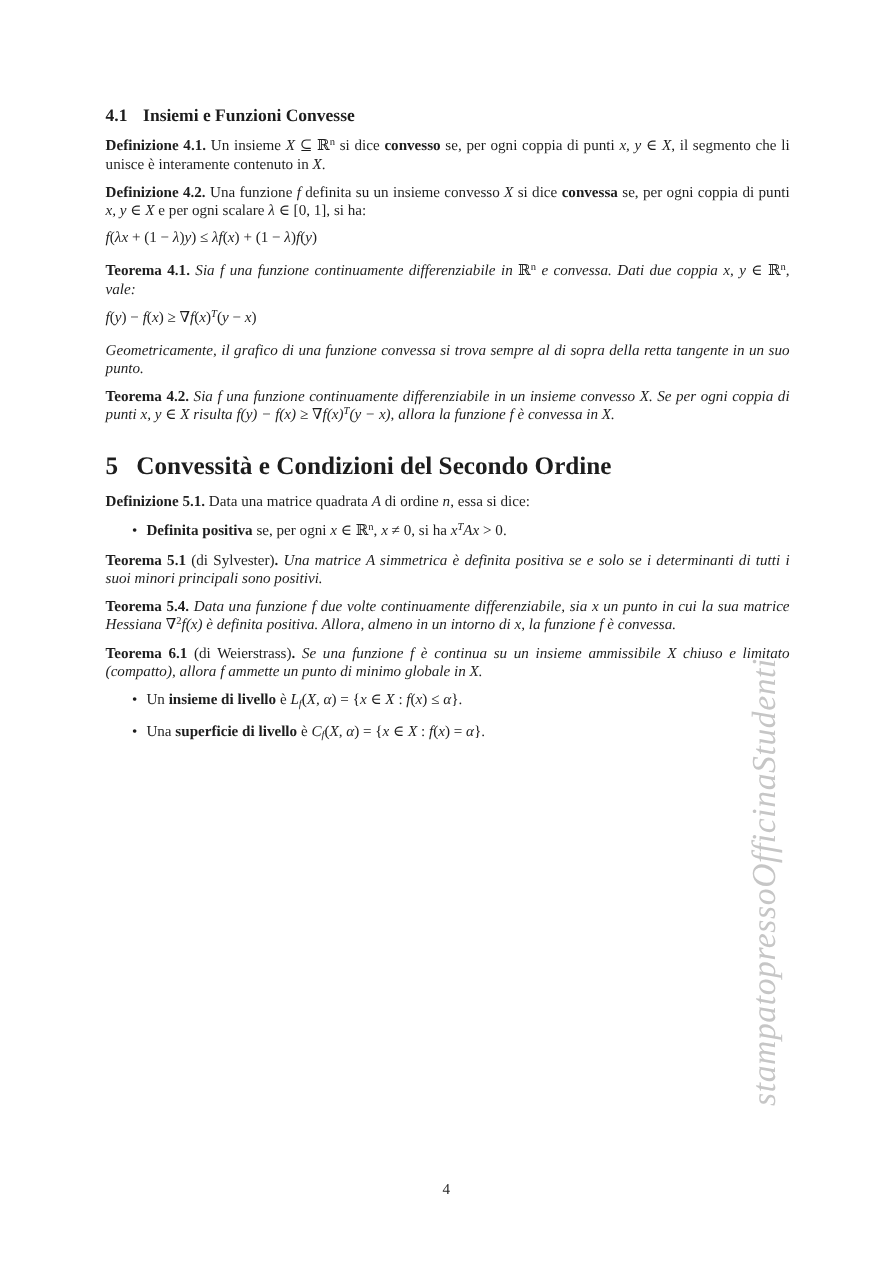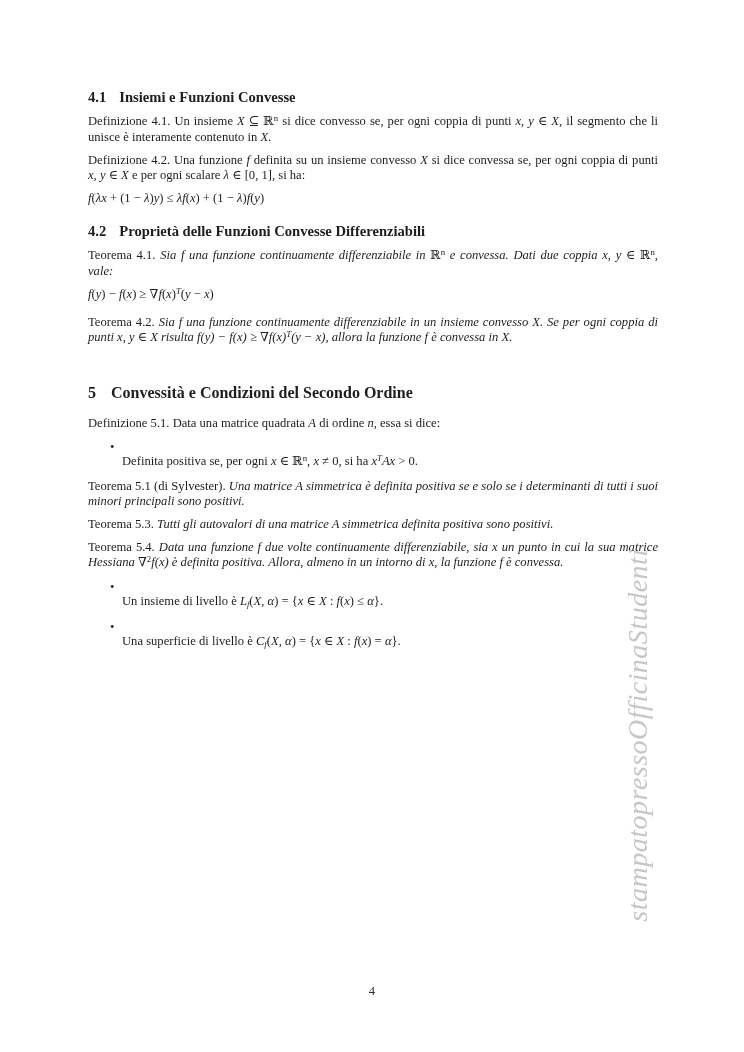--- a/index.html
+++ b/index.html
@@ -25,42 +25,42 @@
   .subsec {
     font-size: 14.6px;
     font-weight: bold;
     line-height: 17px;
     margin: 17px 0 8px 0;
     text-align: left;
   }
   .subsec:first-child { margin-top: 0; }
   .subsec .num { margin-right: 13px; }
   .sec {
-    font-size: 16px;
+    font-size: 21px;
     font-weight: bold;
     line-height: 20px;
-    margin: 37px 0 13px 0;
+    margin: 24px 0 13px 0;
     text-align: left;
   }
   .sec .num { margin-right: 15px; }
   .para { margin: 0 0 8px 0; }
   .formula {
     margin: 8px 0 12px 0;
   }
   .list { margin: 9px 0 9px 0; }
   .list-item {
     display: flex;
     margin: 0 0 10px 0;
     padding-left: 22px;
   }
   .list-item:last-child { margin-bottom: 0; }
   .bullet { width: 12px; flex: 0 0 12px; }
   .bullet::before { content: "\2022"; }
-  .li-text { flex: 1 1 auto; margin-top: 14px; }
-  .b { font-weight: normal; }
+  .li-text { flex: 1 1 auto; }
+  .b { font-weight: bold; }
   .i { font-style: italic; }
   .sup { font-size: 0.7em; position: relative; top: -0.42em; }
   .sub { font-size: 0.7em; position: relative; top: 0.25em; }
   .watermark {
     position: absolute;
     left: 638px;
     top: 735px;
     transform: translate(-50%, -50%) rotate(-90deg);
     white-space: nowrap;
     font-style: italic;
@@ -85,48 +85,48 @@
   <div class="content">
 
     <h3 class="subsec"><span class="num">4.1</span><span>Insiemi e Funzioni Convesse</span></h3>
 
     <p class="para"><span class="b">Definizione 4.1.</span><span> Un insieme </span><span class="i">X</span><span> ⊆ ℝ</span><span class="sup">n</span><span> si dice </span><span class="b">convesso</span><span> se, per ogni coppia di punti </span><span class="i">x, y</span><span> ∈ </span><span class="i">X</span><span>, il segmento che li unisce è interamente contenuto in </span><span class="i">X</span><span>.</span></p>
 
     <p class="para"><span class="b">Definizione 4.2.</span><span> Una funzione </span><span class="i">f</span><span> definita su un insieme convesso </span><span class="i">X</span><span> si dice </span><span class="b">convessa</span><span> se, per ogni coppia di punti </span><span class="i">x, y</span><span> ∈ </span><span class="i">X</span><span> e per ogni scalare </span><span class="i">λ</span><span> ∈ [0, 1], si ha:</span></p>
 
     <div class="formula"><span class="i">f</span><span>(</span><span class="i">λx</span><span> + (1 − </span><span class="i">λ</span><span>)</span><span class="i">y</span><span>) ≤ </span><span class="i">λf</span><span>(</span><span class="i">x</span><span>) + (1 − </span><span class="i">λ</span><span>)</span><span class="i">f</span><span>(</span><span class="i">y</span><span>)</span></div>
 
-    <h3 class="subsec"><span class="num">4.2</span><span>Proprietà delle Funzioni Convesse Differenziabili</span></h3>
 
     <p class="para"><span class="b">Teorema 4.1.</span><span class="i"> Sia f una funzione continuamente differenziabile in </span><span>ℝ</span><span class="sup">n</span><span class="i"> e convessa. Dati due coppia x, y </span><span>∈ ℝ</span><span class="sup">n</span><span class="i">, vale:</span></p>
 
     <div class="formula"><span class="i">f</span><span>(</span><span class="i">y</span><span>) − </span><span class="i">f</span><span>(</span><span class="i">x</span><span>) ≥ ∇</span><span class="i">f</span><span>(</span><span class="i">x</span><span>)</span><span class="i sup">T</span><span>(</span><span class="i">y</span><span> − </span><span class="i">x</span><span>)</span></div>
 
+    <p class="para"><span class="i">Geometricamente, il grafico di una funzione convessa si trova sempre al di sopra della retta tangente in un suo punto.</span></p>
 
     <p class="para"><span class="b">Teorema 4.2.</span><span class="i"> Sia f una funzione continuamente differenziabile in un insieme convesso X. Se per ogni coppia di punti x, y ∈ X risulta f(y) − f(x) ≥ ∇f(x)</span><span class="i sup">T</span><span class="i">(y − x), allora la funzione f è convessa in X.</span></p>
 
     <h2 class="sec"><span class="num">5</span><span>Convessità e Condizioni del Secondo Ordine</span></h2>
 
     <p class="para"><span class="b">Definizione 5.1.</span><span> Data una matrice quadrata </span><span class="i">A</span><span> di ordine </span><span class="i">n</span><span>, essa si dice:</span></p>
 
     <div class="list">
       <div class="list-item">
         <span class="bullet"></span>
         <span class="li-text"><span class="b">Definita positiva</span><span> se, per ogni </span><span class="i">x</span><span> ∈ ℝ</span><span class="sup">n</span><span>, </span><span class="i">x</span><span> ≠ 0, si ha </span><span class="i">x</span><span class="i sup">T</span><span class="i">Ax</span><span> &gt; 0.</span></span>
       </div>
     </div>
 
     <p class="para"><span class="b">Teorema 5.1</span><span> (di Sylvester)</span><span class="b">.</span><span class="i"> Una matrice A simmetrica è definita positiva se e solo se i determinanti di tutti i suoi minori principali sono positivi.</span></p>
 
 
-    <p class="para"><span class="b">Teorema 5.3.</span><span class="i"> Tutti gli autovalori di una matrice A simmetrica definita positiva sono positivi.</span></p>
 
     <p class="para"><span class="b">Teorema 5.4.</span><span class="i"> Data una funzione f due volte continuamente differenziabile, sia x un punto in cui la sua matrice Hessiana ∇</span><span class="sup">2</span><span class="i">f(x) è definita positiva. Allora, almeno in un intorno di x, la funzione f è convessa.</span></p>
 
 
+    <p class="para"><span class="b">Teorema 6.1</span><span> (di Weierstrass)</span><span class="b">.</span><span class="i"> Se una funzione f è continua su un insieme ammissibile X chiuso e limitato (compatto), allora f ammette un punto di minimo globale in X.</span></p>
 
 
     <div class="list">
       <div class="list-item">
         <span class="bullet"></span>
         <span class="li-text"><span>Un </span><span class="b">insieme di livello</span><span> è </span><span class="i">L</span><span class="i sub">f</span><span>(</span><span class="i">X, α</span><span>) = {</span><span class="i">x</span><span> ∈ </span><span class="i">X</span><span> : </span><span class="i">f</span><span>(</span><span class="i">x</span><span>) ≤ </span><span class="i">α</span><span>}.</span></span>
       </div>
       <div class="list-item">
         <span class="bullet"></span>
         <span class="li-text"><span>Una </span><span class="b">superficie di livello</span><span> è </span><span class="i">C</span><span class="i sub">f</span><span>(</span><span class="i">X, α</span><span>) = {</span><span class="i">x</span><span> ∈ </span><span class="i">X</span><span> : </span><span class="i">f</span><span>(</span><span class="i">x</span><span>) = </span><span class="i">α</span><span>}.</span></span>

